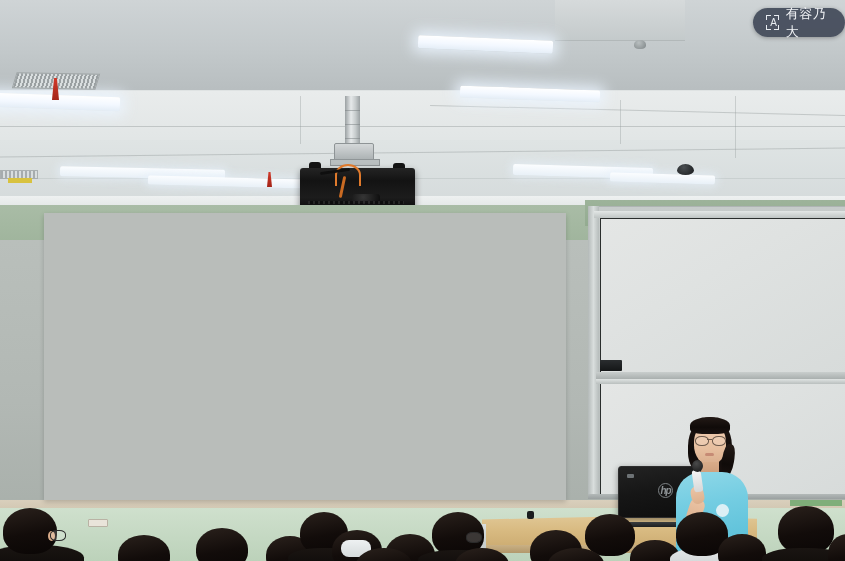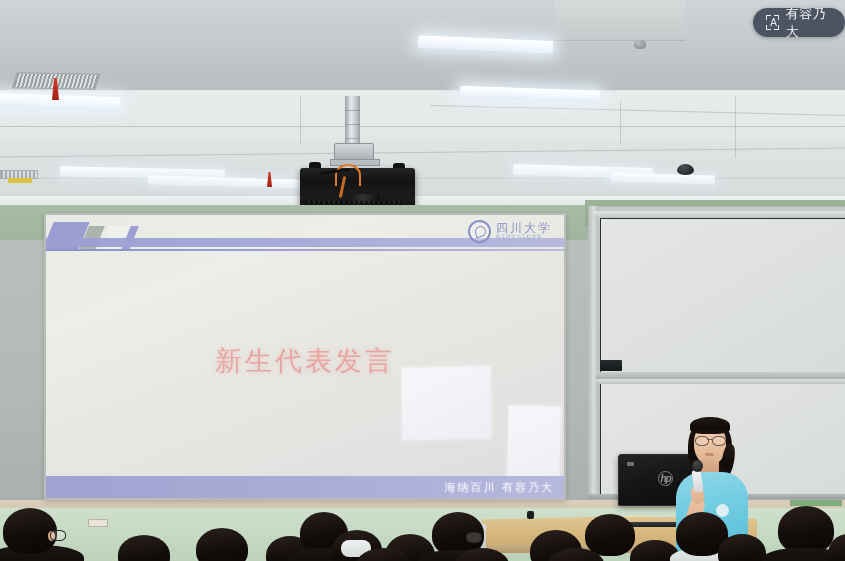--- a/index.html
+++ b/index.html
@@ -212,65 +212,39 @@
   </div>
 
   <div class="abs wall-green"></div>
   <div class="abs wall-green-r"></div>
   <div class="abs wall-main"></div>
   <div class="abs wall-rail"></div>
   <div class="abs wall-lower-green"></div>
   <div class="abs rail-socket" style="left:88px;top:519px;width:18px;height:6px;"></div>
 
   <div class="abs screen-frame"></div>
-  <div class="abs screen">
-
-    <div class="para" style="left:2px;top:7px;width:36px;height:28px;background:#9a9ed2;"></div>
-    <div class="para" style="left:38px;top:11px;width:16px;height:24px;background:#9ba09b;opacity:.75;"></div>
-    <div class="para" style="left:58px;top:11px;width:20px;height:24px;background:#f0f0ee;"></div>
-    <div class="para" style="left:80px;top:11px;width:8px;height:24px;background:#9a9ed2;"></div>
-    <div class="slide-decor-bar"></div>
-    <div class="slide-line"></div>
-
-    <div class="logo-wrap">
-      <div class="logo-mark"></div>
-      <div>
-        <div class="logo-cn">四川大学</div>
-        <div class="logo-sub">轻工科学与工程学院</div>
-      </div>
-    </div>
-
-    <div class="slide-title">新生代表发言</div>
-
-    <div class="paper" style="left:356px;top:152px;width:89px;height:72px;transform:rotate(-1deg);"></div>
-    <div class="paper" style="left:462px;top:191px;width:52px;height:81px;transform:rotate(1.5deg);"></div>
-
-    <div class="slide-footer">
-      <div class="slide-motto">海纳百川 有容乃大</div>
-    </div>
-  </div>
 
   <div class="abs wb-outer"></div>
   <div class="abs wb-edgeL"></div>
   <div class="abs wb-rail-top"></div>
   <div class="abs wb-panel" style="left:600px;top:218px;width:245px;height:156px;"></div>
   <div class="abs wb-eraser" style="left:600px;top:360px;width:22px;height:11px;"></div>
   <div class="abs wb-tray" style="left:596px;top:372px;width:249px;height:7px;"></div>
   <div class="abs wb-mid" style="left:596px;top:379px;width:249px;height:5px;"></div>
   <div class="abs wb-panel" style="left:600px;top:384px;width:245px;height:112px;border-top:none;"></div>
   <div class="abs" style="left:588px;top:494px;width:257px;height:5px;background:linear-gradient(180deg,#b3b9b8,#9aa0a0);"></div>
   <div class="abs" style="left:790px;top:500px;width:52px;height:6px;background:#7fae7a;"></div>
 
   <div class="abs podium" style="left:482px;top:516px;width:275px;height:34px;
        clip-path:polygon(0 10%,55% 0,100% 8%,100% 100%,0 100%);"></div>
   <div class="abs podium-edge" style="left:482px;top:545px;width:275px;height:8px;"></div>
   <div class="abs podium-side" style="left:470px;top:524px;width:16px;height:28px;"></div>
   <div class="abs" style="left:527px;top:511px;width:7px;height:8px;background:#1b1d1e;border-radius:2px;"></div>
 
-  <div class="abs lap-lid" style="left:618px;top:454px;width:92px;height:50px;">
+  <div class="abs lap-lid" style="left:618px;top:466px;width:92px;height:50px;">
     <div class="abs lap-logo" style="left:39px;top:16px;">hp</div>
     <div class="abs lap-dot" style="left:8px;top:7px;width:7px;height:4px;"></div>
   </div>
   <div class="abs lap-base" style="left:613px;top:522px;width:102px;height:5px;"></div>
 
   <div class="abs" style="left:672px;top:412px;width:92px;height:149px;">
 
     <div class="abs sp-hair" style="left:16px;top:5px;width:44px;height:58px;border-radius:50% 50% 38% 38%;"></div>
 
     <div class="abs sp-face" style="left:22px;top:12px;width:32px;height:41px;border-radius:44% 44% 48% 48%;"></div>

